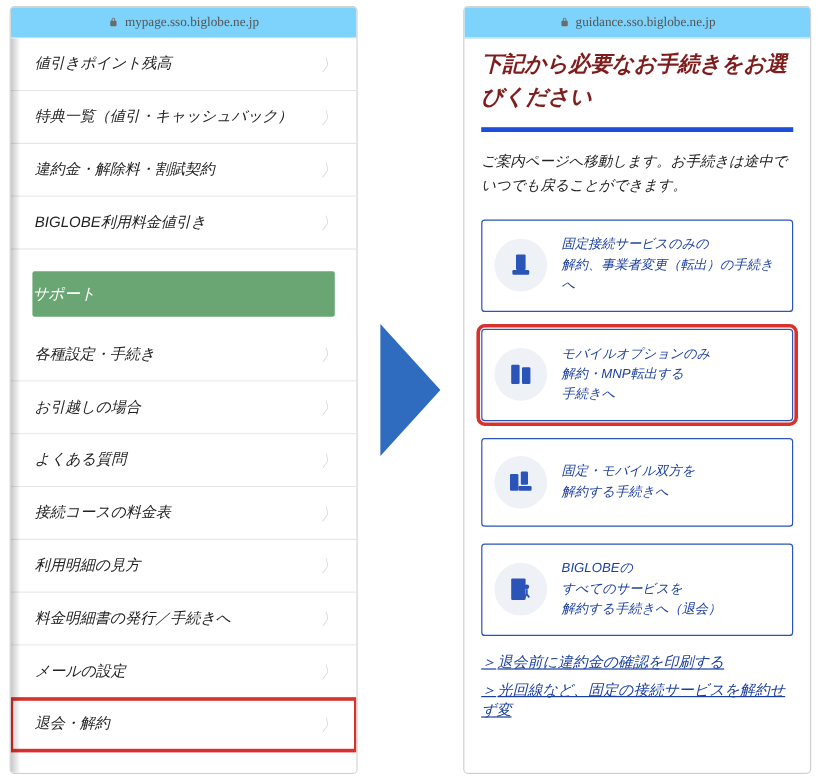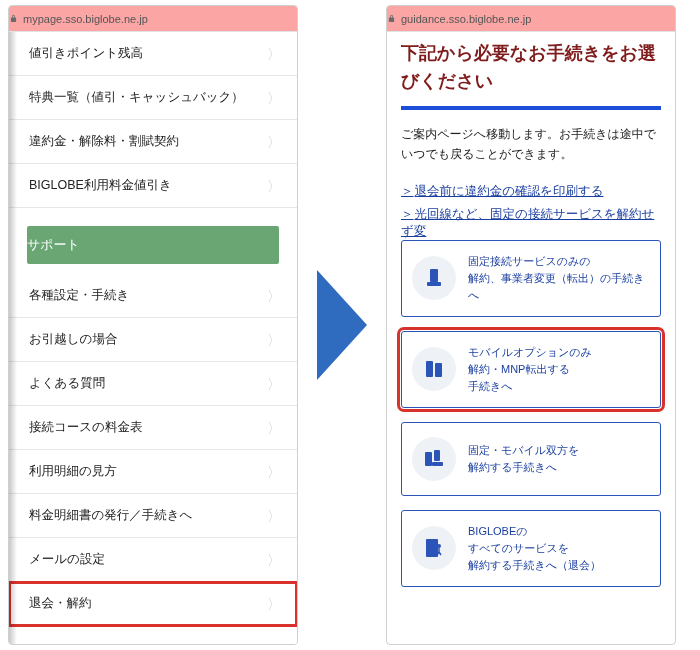--- a/index.html
+++ b/index.html
@@ -19,30 +19,32 @@
     background: #fff;
     overflow: hidden;
     display: flex;
     flex-direction: column;
     position: relative;
   }
   .phone.left { margin: 5px 0 5px 8px; }
   .phone.right { margin: 5px 24px 5px 0; }
   .addrbar {
     height: 26px;
-    background: #fca5a5;
-    display: flex;
-    align-items: center;
+    background: #7dd3fc;
+    display: flex;
+    align-items: center;
+    justify-content: center;
     gap: 5px;
     font-size: 11px;
     color: #555;
     border-bottom: 1px solid #e2e2e2;
+    font-family: Liberation Serif, serif;
   }
   .lock-icon { width: 9px; height: 9px; }
-  .content { flex: 1; overflow: hidden; }
+  .content { flex: 1; overflow: hidden; font-style: italic; }
   
   .left .content { padding: 0; background: #fff; }
   .left-scroll-edge {
     position: absolute;
     top: 26px; bottom: 0; left: 0; width: 8px;
     background: linear-gradient(90deg, rgba(0,0,0,0.22), rgba(0,0,0,0));
     pointer-events: none;
   }
   .row {
     display: flex;
@@ -215,72 +217,72 @@
 <div class="phone right">
   <div class="addrbar">
     <svg class="lock-icon" viewBox="0 0 24 24" fill="#6b6b6b">
         <path d="M12 2a4 4 0 0 0-4 4v3H7a2 2 0 0 0-2 2v8a2 2 0 0 0 2 2h10a2 2 0 0 0 2-2v-8a2 2 0 0 0-2-2h-1V6a4 4 0 0 0-4-4zm-2 4a2 2 0 1 1 4 0v3h-4V6z"></path>
       </svg>
     <span>guidance.sso.biglobe.ne.jp</span>
   </div>
   <div class="content">
     <div class="r-title">下記から必要なお手続きをお選びください</div>
     <div class="r-desc">ご案内ページへ移動します。お手続きは途中でいつでも戻ることができます。</div>
+    <div id="cards">
+        <div class="card">
+          <div class="card-icon">
+            <svg viewBox="0 0 24 24" fill="#2a54b8">
+              <rect x="8" y="3" width="8" height="13" rx="1"></rect>
+              <rect x="5" y="16" width="14" height="4" rx="1"></rect>
+            </svg>
+          </div>
+          <div class="card-text">
+            <span class="line">固定接続サービスのみの</span>
+            <span class="line">解約、事業者変更（転出）の手続きへ</span>
+          </div>
+        </div>
+        <div class="card highlight">
+          <div class="card-icon">
+            <svg viewBox="0 0 24 24" fill="#2a54b8">
+              <rect x="4" y="4" width="7" height="16" rx="1"></rect>
+              <rect x="13" y="6" width="7" height="14" rx="1"></rect>
+            </svg>
+          </div>
+          <div class="card-text">
+            <span class="line">モバイルオプションのみ</span>
+            <span class="line">解約・MNP転出する</span>
+            <span class="line">手続きへ</span>
+          </div>
+        </div>
+        <div class="card">
+          <div class="card-icon">
+            <svg viewBox="0 0 24 24" fill="#2a54b8">
+              <rect x="3" y="5" width="7" height="14" rx="1"></rect>
+              <rect x="12" y="3" width="6" height="11" rx="1"></rect>
+              <rect x="10" y="15" width="11" height="4" rx="1"></rect>
+            </svg>
+          </div>
+          <div class="card-text">
+            <span class="line">固定・モバイル双方を</span>
+            <span class="line">解約する手続きへ</span>
+          </div>
+        </div>
+        <div class="card">
+          <div class="card-icon">
+            <svg viewBox="0 0 24 24" fill="#2a54b8">
+              <rect x="4" y="3" width="12" height="18" rx="1"></rect>
+              <circle cx="17" cy="10" r="2"></circle>
+              <path d="M17 12v4l2 3M17 16l-2 3" stroke="#2a54b8" stroke-width="1.5" fill="none"></path>
+            </svg>
+          </div>
+          <div class="card-text">
+            <span class="line">BIGLOBEの</span>
+            <span class="line">すべてのサービスを</span>
+            <span class="line">解約する手続きへ（退会）</span>
+          </div>
+        </div>
+      </div>
     <div id="rlinks">
         <a class="r-link">退会前に違約金の確認を印刷する</a>
         <a class="r-link">光回線など、固定の接続サービスを解約せず変</a>
       </div>
-    <div id="cards">
-        <div class="card">
-          <div class="card-icon">
-            <svg viewBox="0 0 24 24" fill="#2a54b8">
-              <rect x="8" y="3" width="8" height="13" rx="1"></rect>
-              <rect x="5" y="16" width="14" height="4" rx="1"></rect>
-            </svg>
-          </div>
-          <div class="card-text">
-            <span class="line">固定接続サービスのみの</span>
-            <span class="line">解約、事業者変更（転出）の手続きへ</span>
-          </div>
-        </div>
-        <div class="card highlight">
-          <div class="card-icon">
-            <svg viewBox="0 0 24 24" fill="#2a54b8">
-              <rect x="4" y="4" width="7" height="16" rx="1"></rect>
-              <rect x="13" y="6" width="7" height="14" rx="1"></rect>
-            </svg>
-          </div>
-          <div class="card-text">
-            <span class="line">モバイルオプションのみ</span>
-            <span class="line">解約・MNP転出する</span>
-            <span class="line">手続きへ</span>
-          </div>
-        </div>
-        <div class="card">
-          <div class="card-icon">
-            <svg viewBox="0 0 24 24" fill="#2a54b8">
-              <rect x="3" y="5" width="7" height="14" rx="1"></rect>
-              <rect x="12" y="3" width="6" height="11" rx="1"></rect>
-              <rect x="10" y="15" width="11" height="4" rx="1"></rect>
-            </svg>
-          </div>
-          <div class="card-text">
-            <span class="line">固定・モバイル双方を</span>
-            <span class="line">解約する手続きへ</span>
-          </div>
-        </div>
-        <div class="card">
-          <div class="card-icon">
-            <svg viewBox="0 0 24 24" fill="#2a54b8">
-              <rect x="4" y="3" width="12" height="18" rx="1"></rect>
-              <circle cx="17" cy="10" r="2"></circle>
-              <path d="M17 12v4l2 3M17 16l-2 3" stroke="#2a54b8" stroke-width="1.5" fill="none"></path>
-            </svg>
-          </div>
-          <div class="card-text">
-            <span class="line">BIGLOBEの</span>
-            <span class="line">すべてのサービスを</span>
-            <span class="line">解約する手続きへ（退会）</span>
-          </div>
-        </div>
-      </div>
   </div>
 </div>
 
 </body></html>

